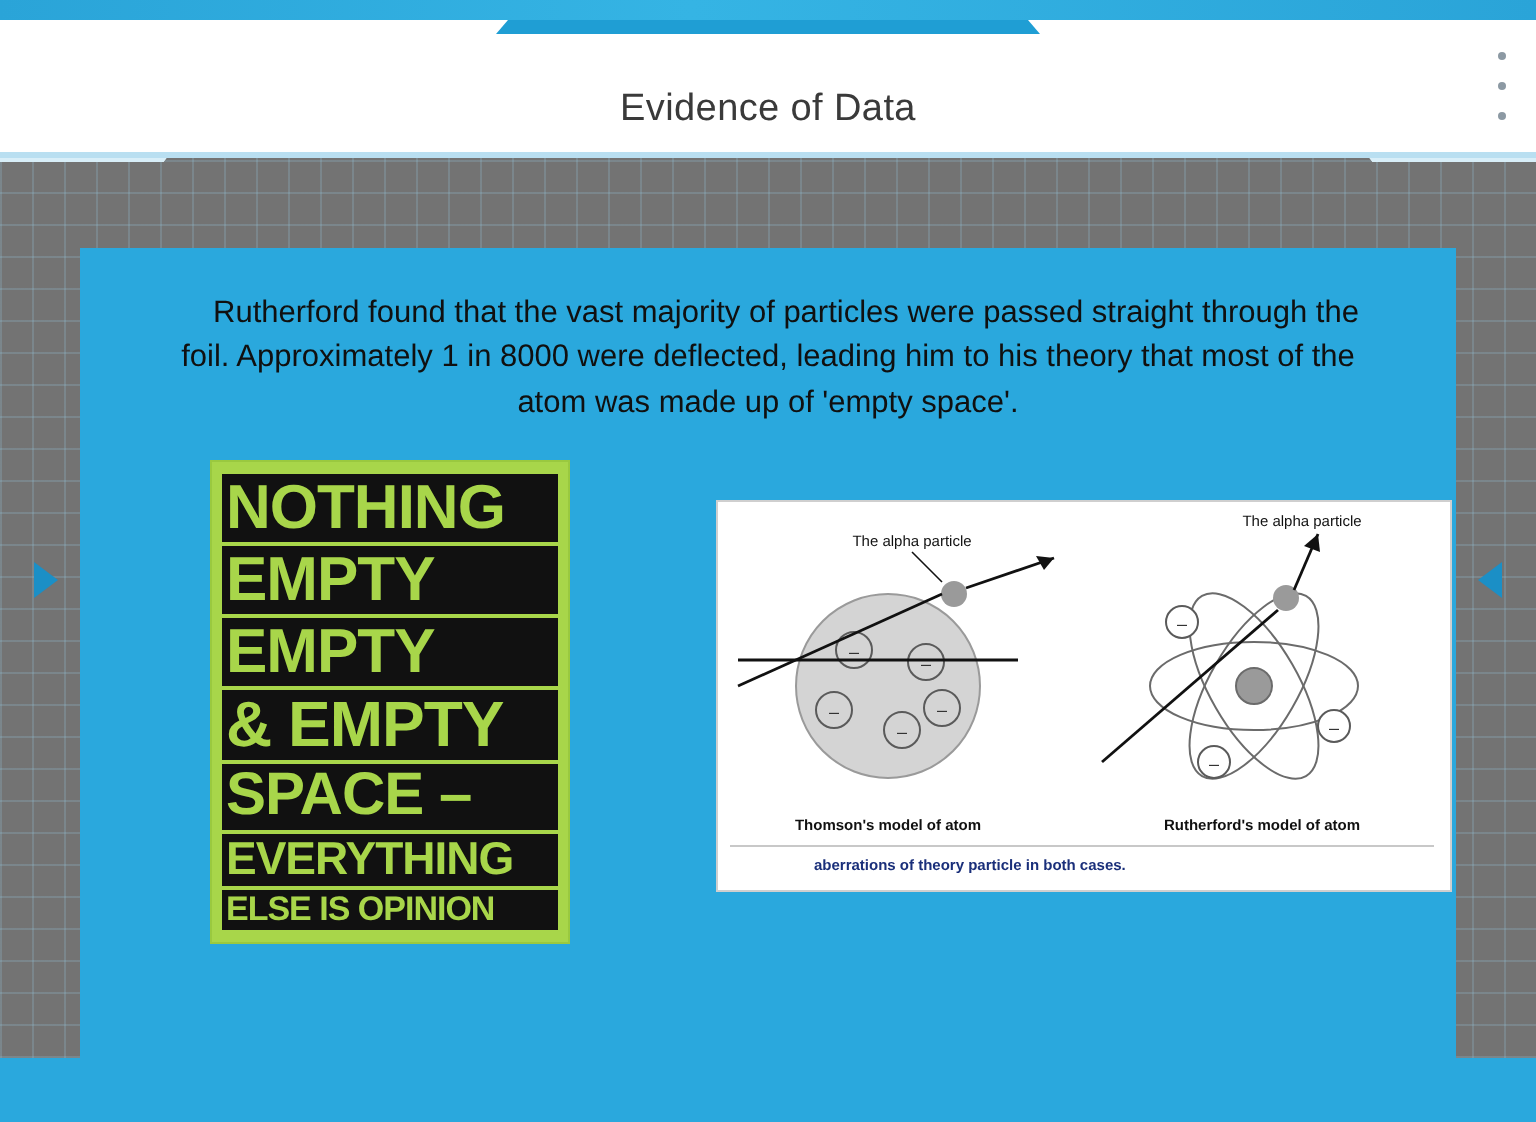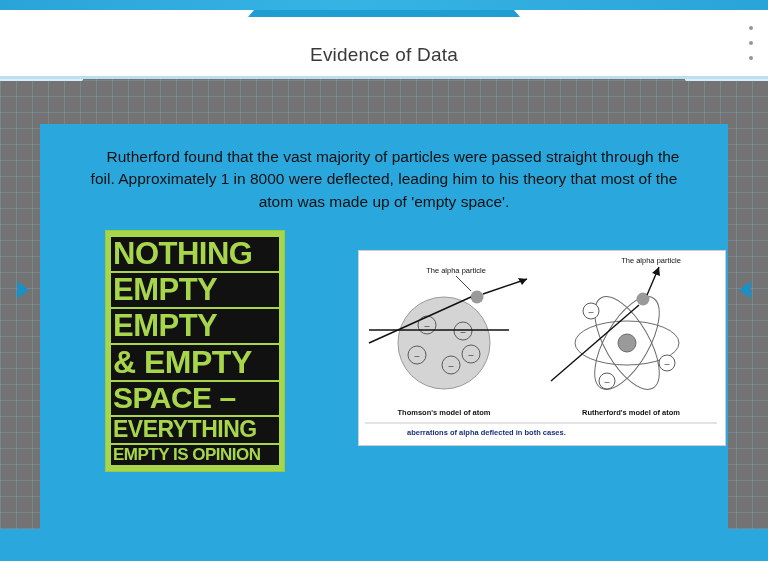--- a/index.html
+++ b/index.html
@@ -257,21 +257,21 @@
       <span>theory that most of the atom was made up of 'empty space'.</span>
     </div>
 
     <div class="poster">
       <div class="poster-line pl1">NOTHING</div>
       <div class="poster-line pl3">EMPTY</div>
       <div class="poster-line pl4">EMPTY</div>
       <div class="poster-line pl5">&amp; EMPTY</div>
       <div class="poster-line pl6">SPACE –</div>
       <div class="poster-line pl7">EVERYTHING</div>
-      <div class="poster-line pl8">EMPTY IS OPINION</div>
+      <div class="poster-line pl8">ELSE IS OPINION</div>
     </div>
 
     <div class="diagram">
       <svg width="364" height="192" viewBox="0 0 364 192">
 
         <circle cx="85" cy="92" r="46" fill="#d4d4d4" stroke="#9a9a9a" stroke-width="1"></circle>
         <circle cx="68" cy="74" r="9" fill="none" stroke="#5a5a5a" stroke-width="1"></circle>
         <text x="68" y="78" font-size="9" text-anchor="middle" fill="#333">–</text>
         <circle cx="104" cy="80" r="9" fill="none" stroke="#5a5a5a" stroke-width="1"></circle>
         <text x="104" y="84" font-size="9" text-anchor="middle" fill="#333">–</text>
@@ -311,21 +311,21 @@
         <line x1="288" y1="44" x2="300" y2="16" stroke="#111" stroke-width="1.4"></line>
         <polygon points="300,16 293,22 301,25" fill="#111"></polygon>
 
         <text x="292" y="12" font-size="7.5" fill="#111" text-anchor="middle">The alpha particle</text>
 
         <text x="272" y="164" font-size="7.5" font-weight="bold" fill="#111" text-anchor="middle">Rutherford's model of atom</text>
 
         <line x1="6" y1="172" x2="358" y2="172" stroke="#c8c8c8" stroke-width="1"></line>
       </svg>
       <div class="diagram-caption">
-        <div>aberrations of alpha deflected in both cases.</div>
+        <div>aberrations of theory particle in both cases.</div>
       </div>
     </div>
   </div>
 
   <div class="nav-arrow nav-left"></div>
   <div class="nav-arrow nav-right"></div>
 
   <div class="footer"></div>
   <div class="footer-notch-left"></div>
   <div class="footer-notch-right"></div>

